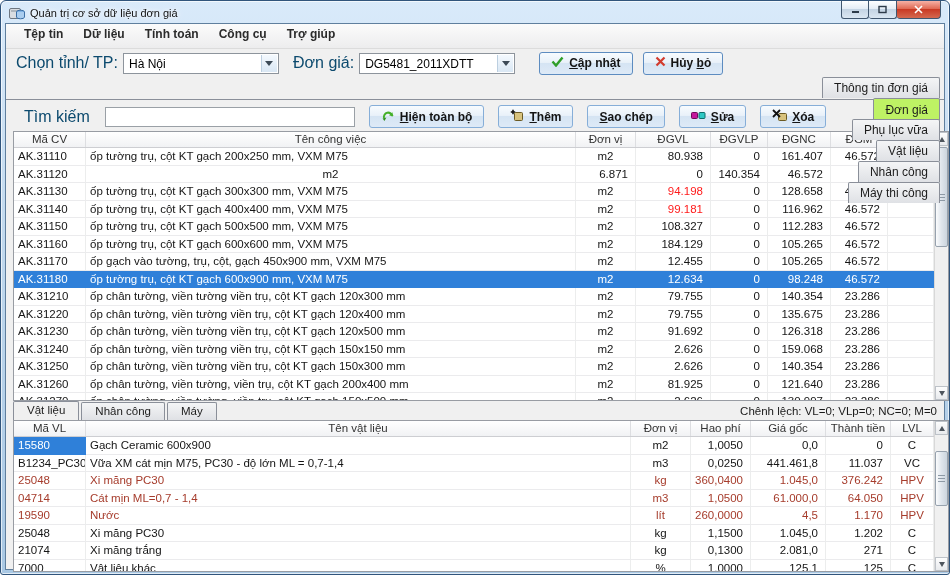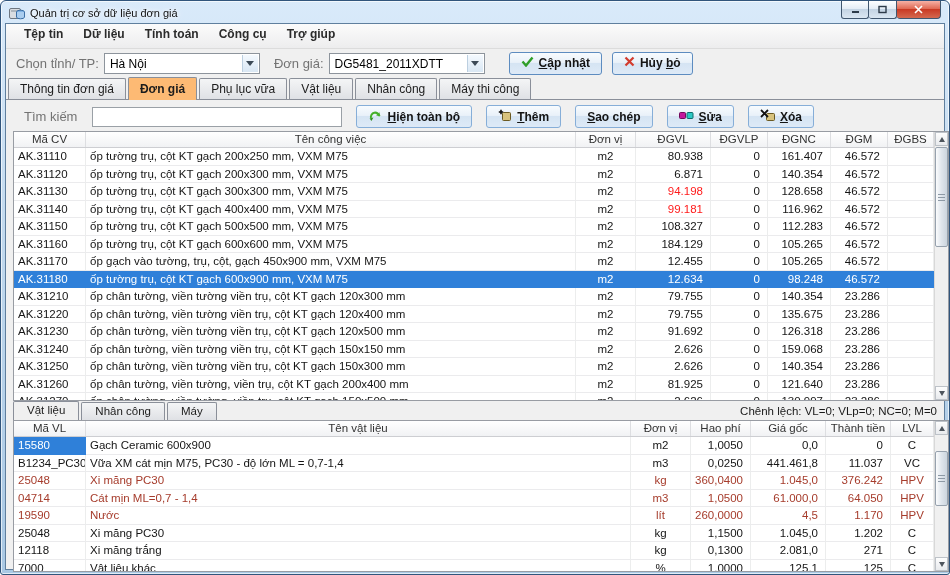--- a/index.html
+++ b/index.html
@@ -20,38 +20,38 @@
     background:linear-gradient(180deg,#f6b1a5,#e06a55 45%,#c93a24 50%,#d4694f);}
   
   .client{position:absolute;left:4px;right:4px;top:22px;bottom:4px;background:#f0f0f0;
     border:1px solid #5f7f9e;display:flex;flex-direction:column;}
   
   .menubar{height:25px;background:linear-gradient(180deg,#fbfbfb,#ededee);border-bottom:1px solid #dcdcdc;
     display:flex;align-items:flex-start;padding:0 8px;}
   .menu-item{font-size:12px;font-weight:bold;color:#2b2b2b;padding:3px 10px;}
   
   .toolbar{height:28px;display:flex;align-items:center;padding:0 10px;background:#f0f0f0;}
-  .tb-label{font-size:13px;color:#737373;margin-right:5px;}
+  .tb-label{font-size:16px;color:#0c4a6e;margin-right:5px;}
   .combo{position:relative;width:156px;height:21px;background:#fff;border:1px solid #8d949c;margin-right:14px;}
   .combo .val{font-size:12px;line-height:19px;padding:0 20px 0 5px;white-space:nowrap;overflow:hidden;}
   .combo .arrow-btn{position:absolute;right:1px;top:1px;bottom:1px;width:16px;
     background:linear-gradient(180deg,#f4f9fe,#d9e7f4);border-left:1px solid #bccfe0;
     display:flex;align-items:center;justify-content:center;}
   .tri-down{width:0;height:0;border-left:4px solid transparent;border-right:4px solid transparent;border-top:5px solid #3c4a57;}
   .btn{display:inline-flex;align-items:center;gap:5px;height:23px;padding:0 11px;border:1px solid var(--btnborder);
     border-radius:3px;background:linear-gradient(180deg,#f7fbfe,#e9f1f9 45%,#d5e4f3 50%,#deeaf7);
     font-size:12px;font-weight:bold;color:#141414;}
   .btn.primary{border-color:#5d8cc0;}
   .btn u{text-decoration:underline;}
   .tb-gap{width:10px;}
   
-  .tabrow{height:22px;display:flex;align-items:flex-end;padding:0 2px;position:relative;z-index:2;}
+  .tabrow{height:22px;display:flex;align-items:flex-end;padding:0 2px;position:relative;z-index:2;flex-direction:column;}
   .tab{font-size:12px;color:#1c1c1c;padding:3px 11px 3px 11px;border:1px solid #8a8f99;border-bottom:none;
     background:linear-gradient(180deg,#f4f5f6,#dfe1e5);border-radius:2px 2px 0 0;margin-right:2px;height:21px;}
-  .tab.active{background:#fdba74;height:23px;margin-bottom:-1px;padding-top:4px;font-weight:bold;}
+  .tab.active{background:#bef264;height:23px;margin-bottom:-1px;padding-top:4px;font-weight:normal;}
   .tabpage{flex:1;border-top:1px solid #8a8f99;position:relative;background:#f0f0f0;}
   
   .searchrow{position:absolute;left:0;right:0;top:3px;height:27px;display:flex;align-items:center;padding:0 10px 0 18px;}
   .search-input{width:250px;height:20px;border:1px solid #9aa0a6;background:#fff;font-size:12px;padding:0 4px;margin-left:10px;}
   .actionbar{display:flex;gap:14px;margin-left:14px;}
   
   .tablebox{position:absolute;left:7px;width:936px;background:#fff;border:1px solid #989ca3;overflow:hidden;}
   .jobs-box{top:31px;height:270px;}
   .mats-box{top:320px;height:152px;}
   .thead{display:grid;height:16px;background:linear-gradient(180deg,#ffffff,#f1f2f4);border-bottom:1px solid #cdced2;width:920px;}
@@ -244,21 +244,20 @@
               <div class="cell ">ốp tường trụ, cột KT gạch 200x250 mm, VXM  M75</div>
               <div class="cell c-center">m2</div>
               <div class="cell c-num">80.938</div>
               <div class="cell c-num">0</div>
               <div class="cell c-num">161.407</div>
               <div class="cell c-num">46.572</div>
               <div class="cell c-num"></div>
             </div>
             <div class="trow jobs-grid">
               <div class="cell ">AK.31120</div>
-              <div class="cell ">ốp tường trụ, cột KT gạch 200x300 mm, VXM  M75</div>
               <div class="cell c-center">m2</div>
               <div class="cell c-num">6.871</div>
               <div class="cell c-num">0</div>
               <div class="cell c-num">140.354</div>
               <div class="cell c-num">46.572</div>
               <div class="cell c-num"></div>
             </div>
             <div class="trow jobs-grid">
               <div class="cell ">AK.31130</div>
               <div class="cell ">ốp tường trụ, cột KT gạch 300x300 mm, VXM  M75</div>
@@ -469,21 +468,21 @@
             <div class="trow mats-grid">
               <div class="cell ">25048</div>
               <div class="cell ">Xi măng PC30</div>
               <div class="cell c-center">kg</div>
               <div class="cell c-num">1,1500</div>
               <div class="cell c-num">1.045,0</div>
               <div class="cell c-num">1.202</div>
               <div class="cell c-center">C</div>
             </div>
             <div class="trow mats-grid">
-              <div class="cell ">12118</div>
+              <div class="cell ">21074</div>
               <div class="cell ">Xi măng trắng</div>
               <div class="cell c-center">kg</div>
               <div class="cell c-num">0,1300</div>
               <div class="cell c-num">2.081,0</div>
               <div class="cell c-num">271</div>
               <div class="cell c-center">C</div>
             </div>
             <div class="trow mats-grid">
               <div class="cell ">7000</div>
               <div class="cell ">Vật liệu khác</div>

